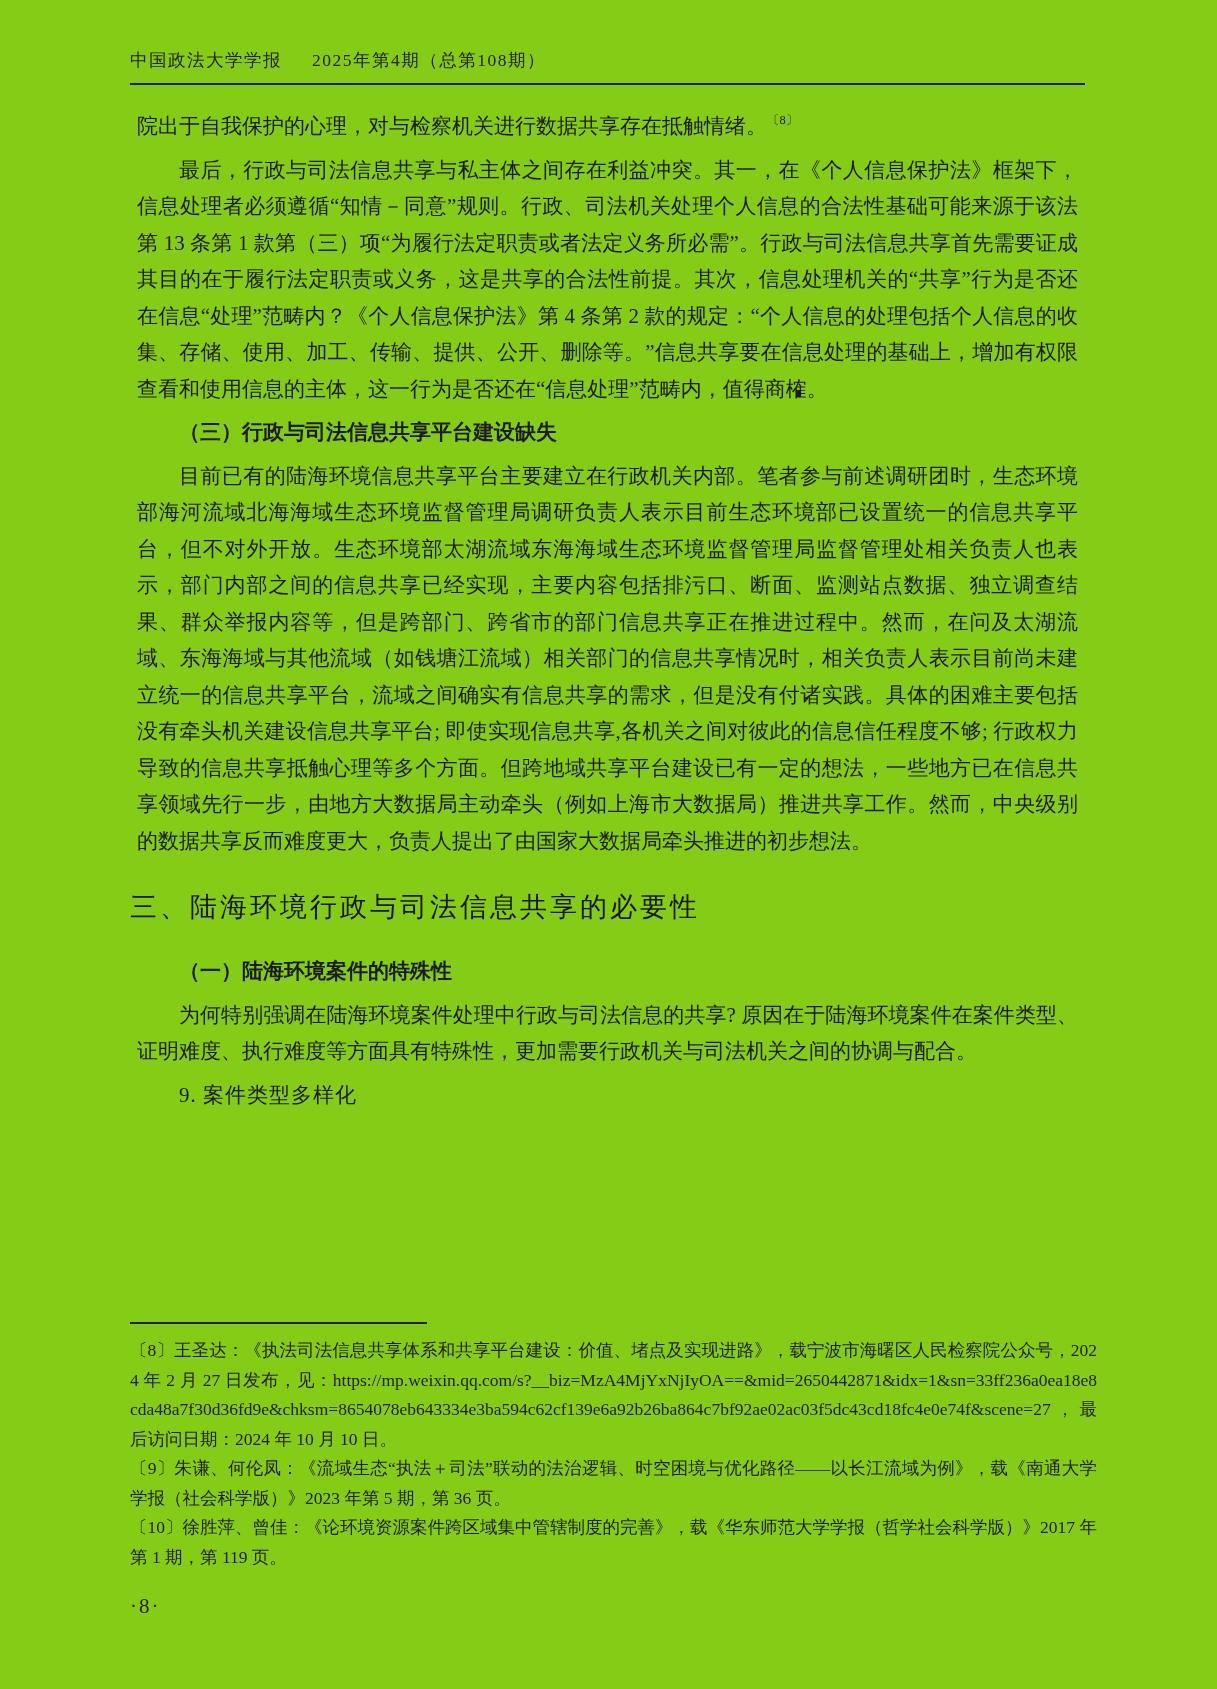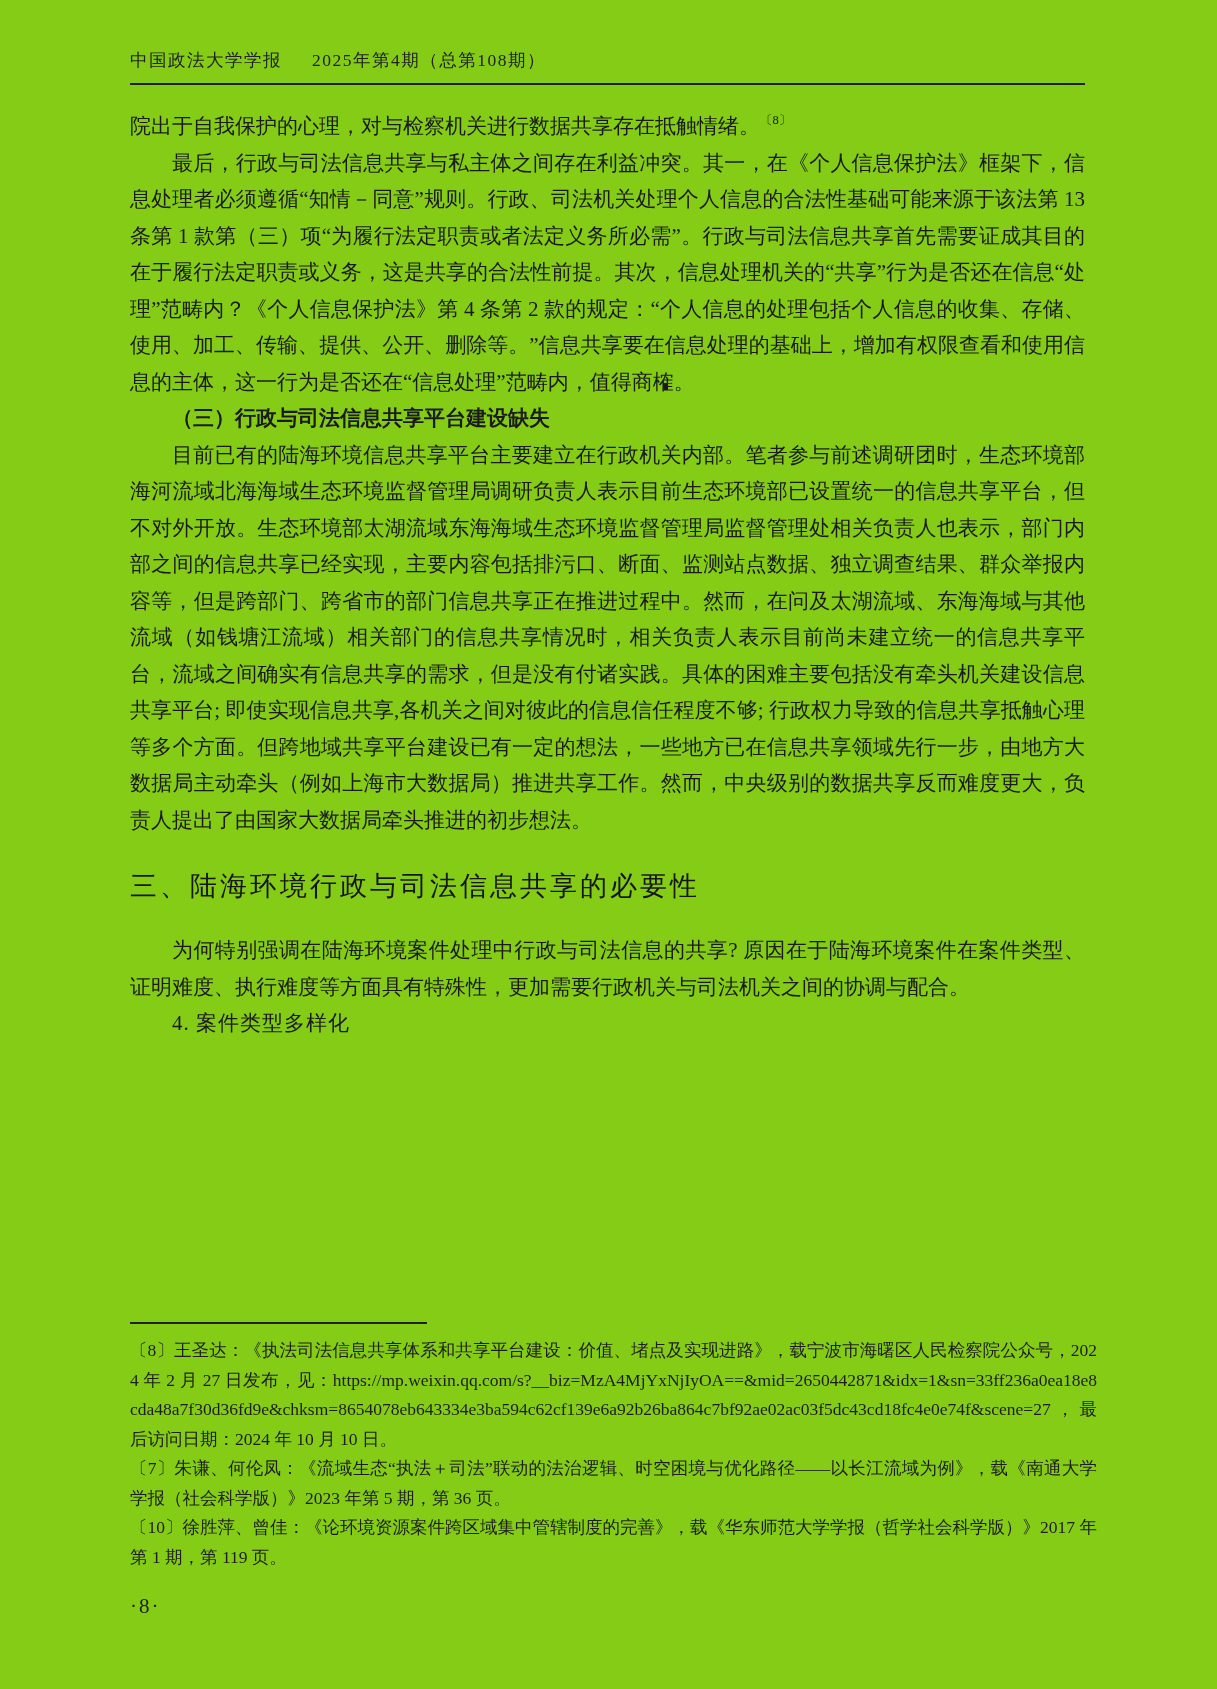--- a/index.html
+++ b/index.html
@@ -16,21 +16,21 @@
   .journal-header{
     font-size:17.5px;
     letter-spacing:1.5px;
     padding-bottom:11px;
     border-bottom:2.5px solid #1f1f1f;
     color:#222;
   }
   .journal-header .issue{margin-left:30px;}
   .body-text{margin-top:23px;}
   .body-text p{
-    margin:0;
+    margin:7px;
     font-size:21px;
     line-height:36.5px;
     text-align:justify;
     text-justify:inter-ideograph;
     text-indent:2em;
   }
   .body-text p.no-indent{text-indent:0;}
   .heading-bold{
     font-family:"Liberation Sans","DejaVu Sans",sans-serif;
     font-weight:700;
@@ -94,30 +94,31 @@
 
     <p>最后，行政与司法信息共享与私主体之间存在利益冲突。其一，在《个人信息保护法》框架下，信息处理者必须遵循“知情－同意”规则。行政、司法机关处理个人信息的合法性基础可能来源于该法第 13 条第 1 款第（三）项“为履行法定职责或者法定义务所必需”。行政与司法信息共享首先需要证成其目的在于履行法定职责或义务，这是共享的合法性前提。其次，信息处理机关的“共享”行为是否还在信息“处理”范畴内？《个人信息保护法》第 4 条第 2 款的规定：“个人信息的处理包括个人信息的收集、存储、使用、加工、传输、提供、公开、删除等。”信息共享要在信息处理的基础上，增加有权限查看和使用信息的主体，这一行为是否还在“信息处理”范畴内，值得商榷。</p>
 
     <p class="heading-bold">（三）行政与司法信息共享平台建设缺失</p>
 
     <p>目前已有的陆海环境信息共享平台主要建立在行政机关内部。笔者参与前述调研团时，生态环境部海河流域北海海域生态环境监督管理局调研负责人表示目前生态环境部已设置统一的信息共享平台，但不对外开放。生态环境部太湖流域东海海域生态环境监督管理局监督管理处相关负责人也表示，部门内部之间的信息共享已经实现，主要内容包括排污口、断面、监测站点数据、独立调查结果、群众举报内容等，但是跨部门、跨省市的部门信息共享正在推进过程中。然而，在问及太湖流域、东海海域与其他流域（如钱塘江流域）相关部门的信息共享情况时，相关负责人表示目前尚未建立统一的信息共享平台，流域之间确实有信息共享的需求，但是没有付诸实践。具体的困难主要包括没有牵头机关建设信息共享平台; 即使实现信息共享,各机关之间对彼此的信息信任程度不够; 行政权力导致的信息共享抵触心理等多个方面。但跨地域共享平台建设已有一定的想法，一些地方已在信息共享领域先行一步，由地方大数据局主动牵头（例如上海市大数据局）推进共享工作。然而，中央级别的数据共享反而难度更大，负责人提出了由国家大数据局牵头推进的初步想法。</p>
 
 
     <p class="section-title heading-kai">三、陆海环境行政与司法信息共享的必要性</p>
 
+    <p class="heading-bold">（一）陆海环境案件的特殊性</p>
 
     <p>为何特别强调在陆海环境案件处理中行政与司法信息的共享? 原因在于陆海环境案件在案件类型、证明难度、执行难度等方面具有特殊性，更加需要行政机关与司法机关之间的协调与配合。</p>
 
-    <p class="heading-kai">4. 案件类型多样化</p>
+    <p class="heading-kai">9. 案件类型多样化</p>
 
 
   </div>
 
   <div class="footnotes">
     <div class="fn-divider"></div>
     <p>〔8〕王圣达：《执法司法信息共享体系和共享平台建设：价值、堵点及实现进路》，载宁波市海曙区人民检察院公众号，2024 年 2 月 27 日发布，见：https://mp.weixin.qq.com/s?__biz=MzA4MjYxNjIyOA==&amp;mid=2650442871&amp;idx=1&amp;sn=33ff236a0ea18e8cda48a7f30d36fd9e&amp;chksm=8654078eb643334e3ba594c62cf139e6a92b26ba864c7bf92ae02ac03f5dc43cd18fc4e0e74f&amp;scene=27，最后访问日期：2024 年 10 月 10 日。</p>
-    <p>〔7〕朱谦、何伦凤：《流域生态“执法＋司法”联动的法治逻辑、时空困境与优化路径——以长江流域为例》，载《南通大学学报（社会科学版）》2023 年第 5 期，第 36 页。</p>
+    <p>〔9〕朱谦、何伦凤：《流域生态“执法＋司法”联动的法治逻辑、时空困境与优化路径——以长江流域为例》，载《南通大学学报（社会科学版）》2023 年第 5 期，第 36 页。</p>
     <p>〔10〕徐胜萍、曾佳：《论环境资源案件跨区域集中管辖制度的完善》，载《华东师范大学学报（哲学社会科学版）》2017 年第 1 期，第 119 页。</p>
   </div>
 
   <div class="page-number">·8·</div>
 
 </div>
 
 </body></html>

